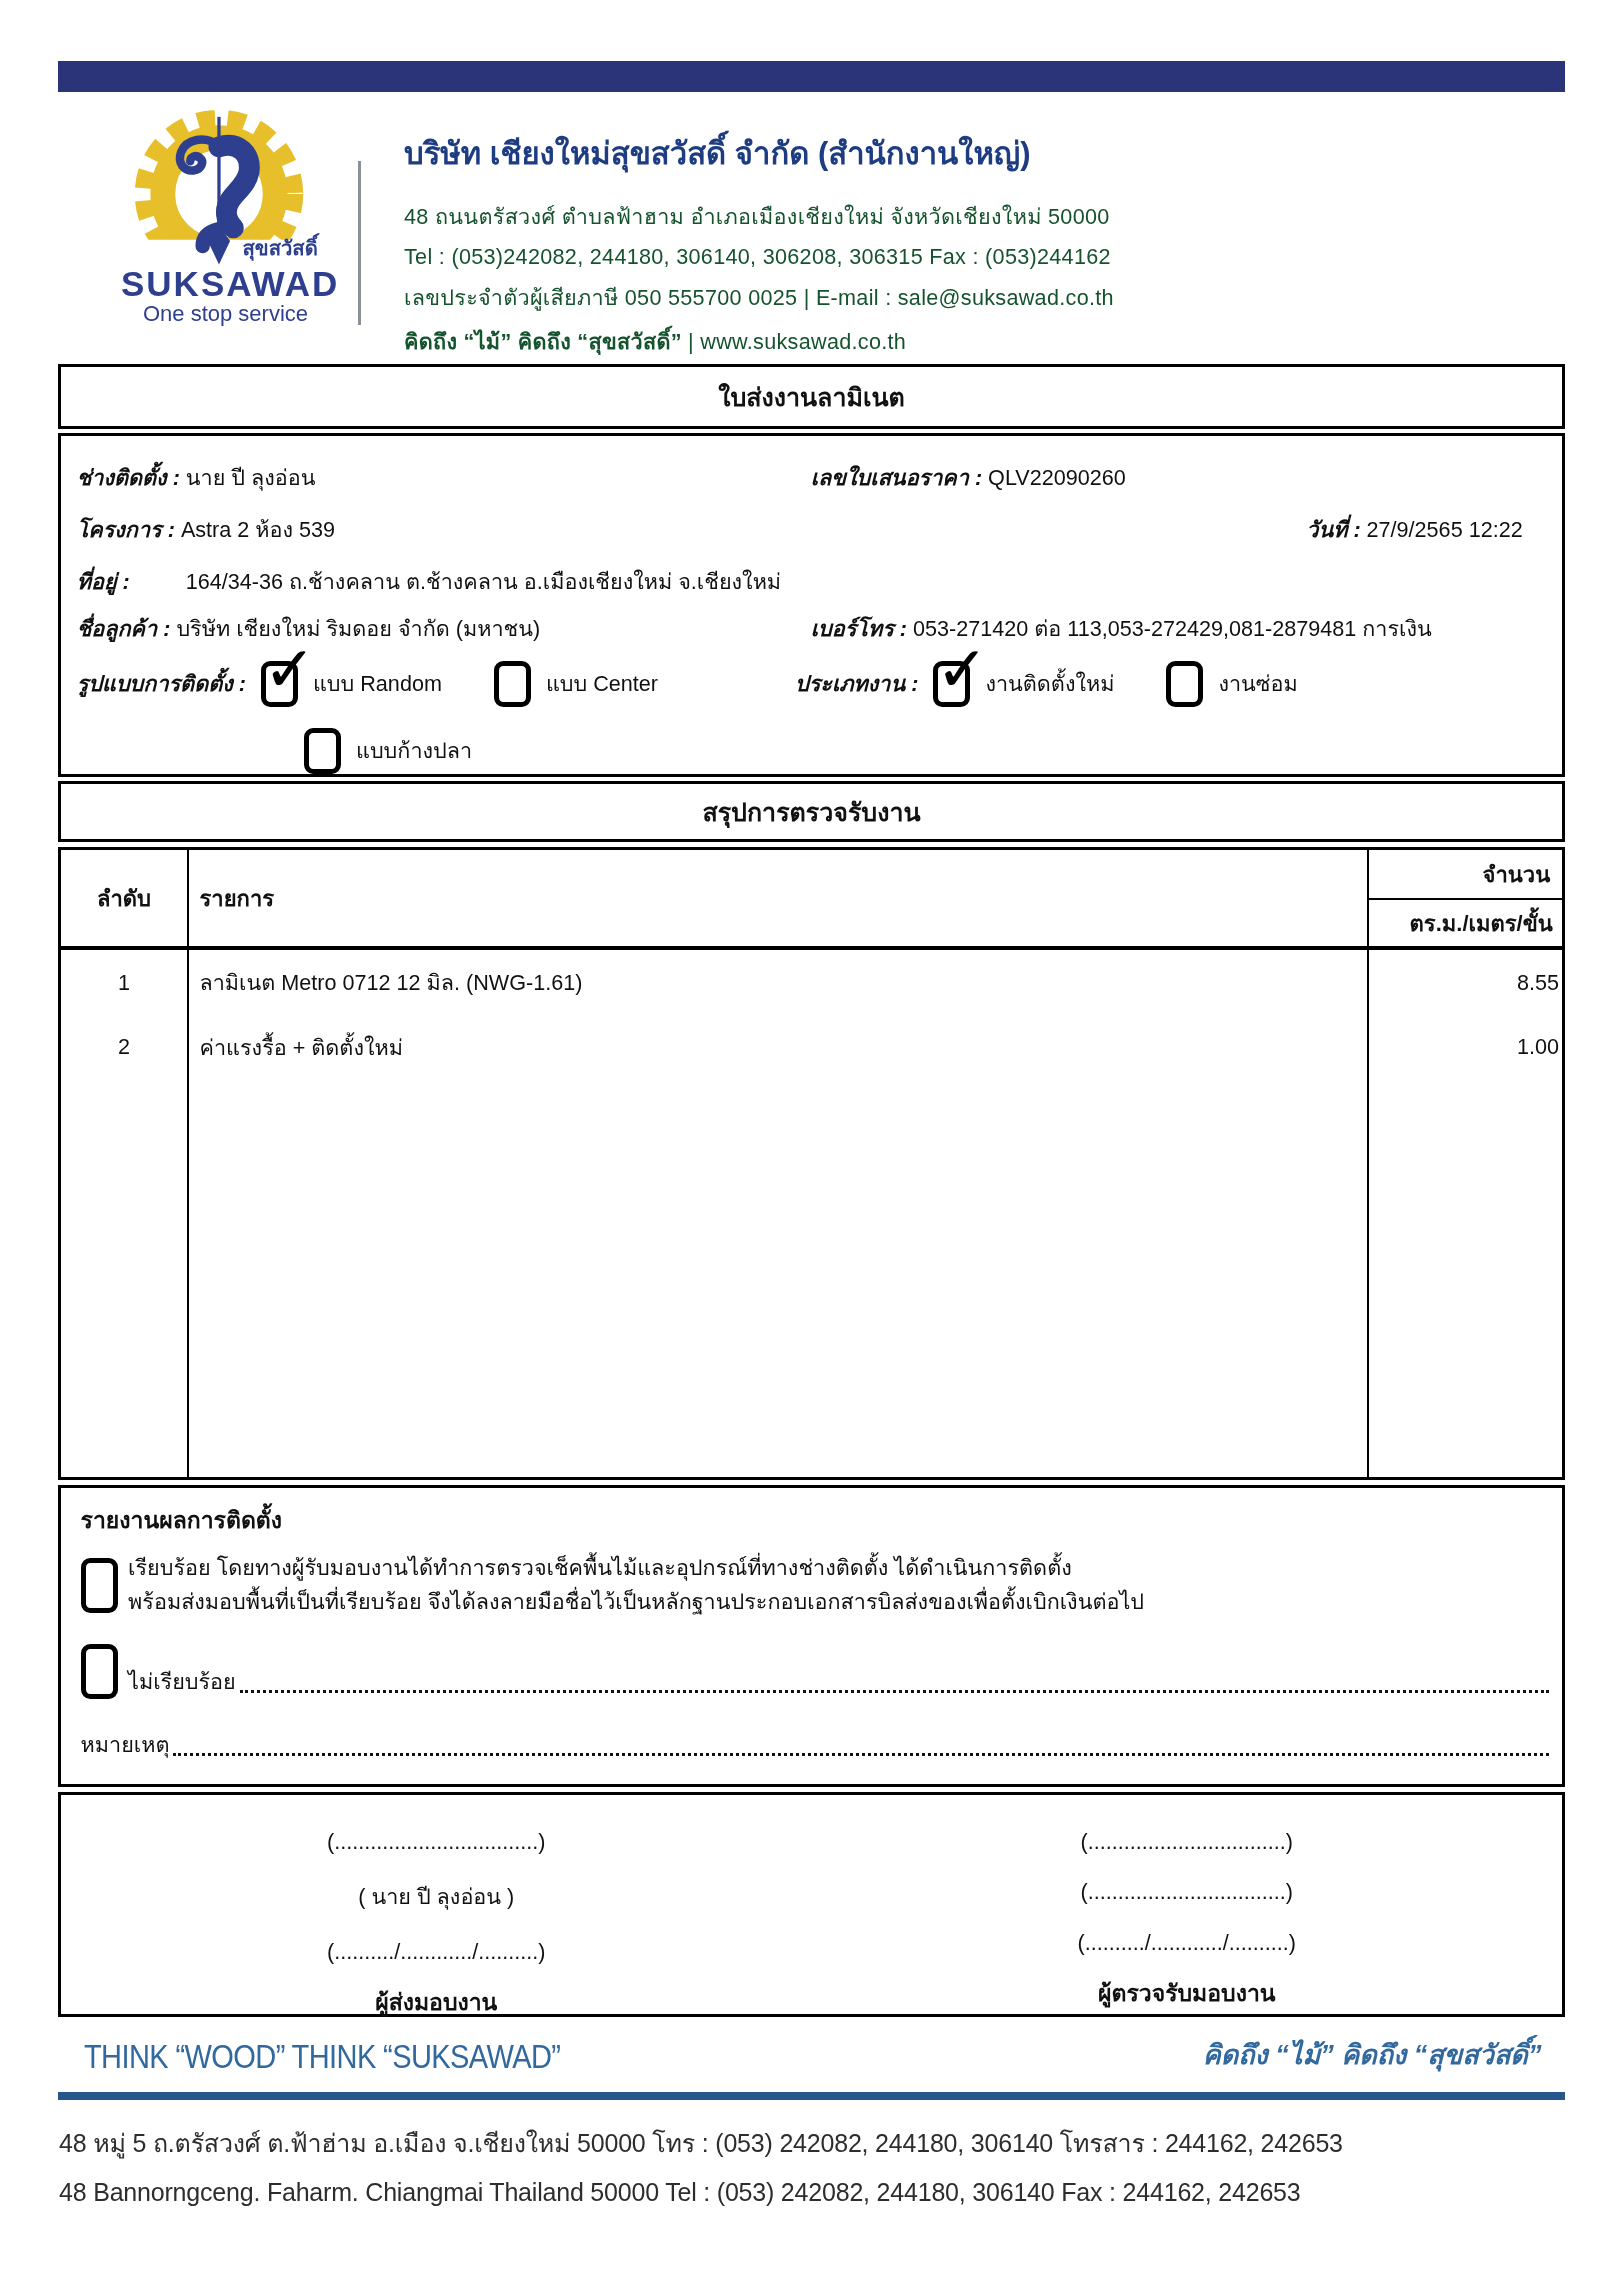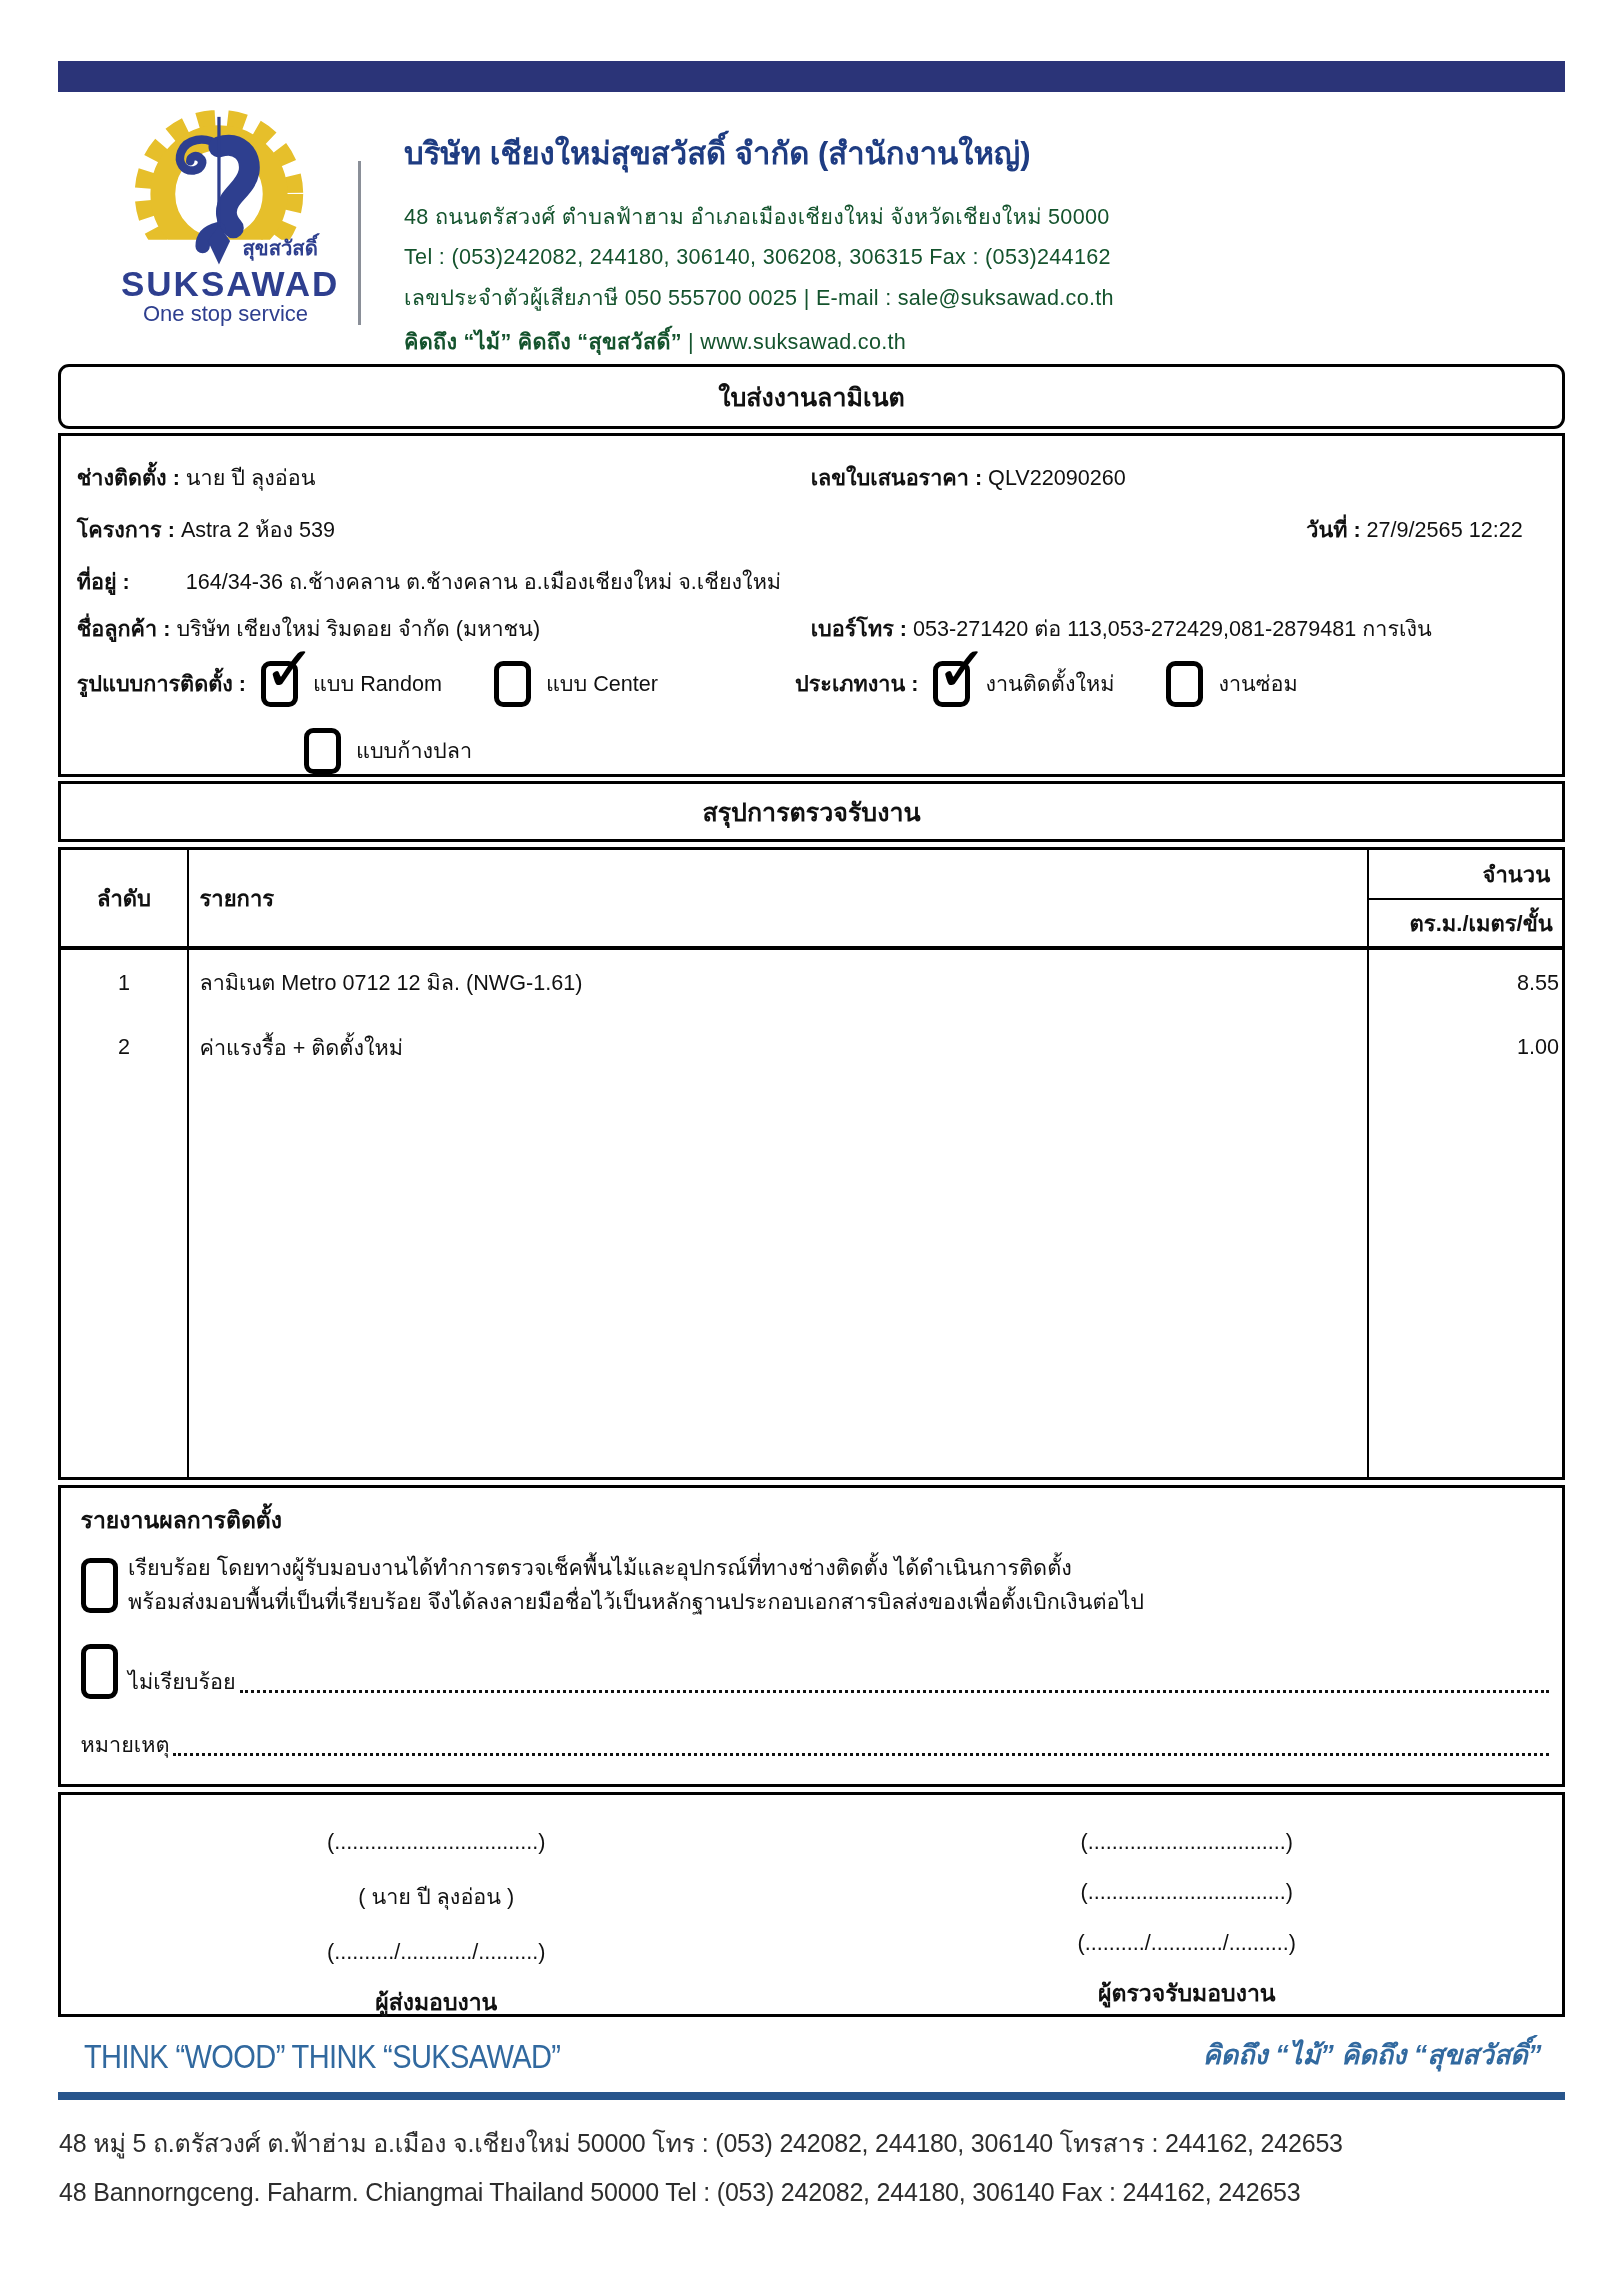--- a/index.html
+++ b/index.html
@@ -20,24 +20,24 @@
     font-size:22px; color:var(--brand-blue);}
   .header-divider{position:absolute; left:358px; top:161px; width:2.6px; height:164px; background:#8a8f98;}
   .company-block{position:absolute; left:404px; top:128px; width:1164px;}
   .company-name{font-size:31px; font-weight:bold; color:var(--company-blue); margin-bottom:21px;}
   .company-line{font-size:21.6px; color:#14532d; margin-bottom:9.8px; letter-spacing:0.3px;}
   .company-slogan b{font-weight:bold;}
 
   
   .bx{position:absolute; left:58px; width:1507px; border:3.3px solid #000; background:#fff;}
   .box-title{top:364px; height:65px; display:flex; align-items:center; justify-content:center;
-    font-size:25px; font-weight:bold;border-radius:11px;}
+    font-size:25px; font-weight:bold;}
   .box-fields{top:433px; height:344px;}
   .frow{position:absolute; font-size:21.6px; white-space:nowrap;}
-  .frow b{font-weight:bold;}
+  .frow b{font-weight:bold;font-style:italic;}
   .rcol{position:absolute; left:734px; top:0;}
   .rcol-right{position:absolute; right:26px; top:0;}
   .cbrow{display:inline-flex; align-items:center; gap:15px;}
 
   
   .cb{position:relative; display:inline-block; width:37px; height:46px; border:5.2px solid #000;
     border-radius:9.2px; background:#fff; flex:none;}
   .cb.cb-tall{height:55px;}
   .cb.checked::after{content:"\2713"; position:absolute; left:-2.6px; top:-27.5px; font-size:63px;
     font-weight:bold; color:#000; line-height:1;}

